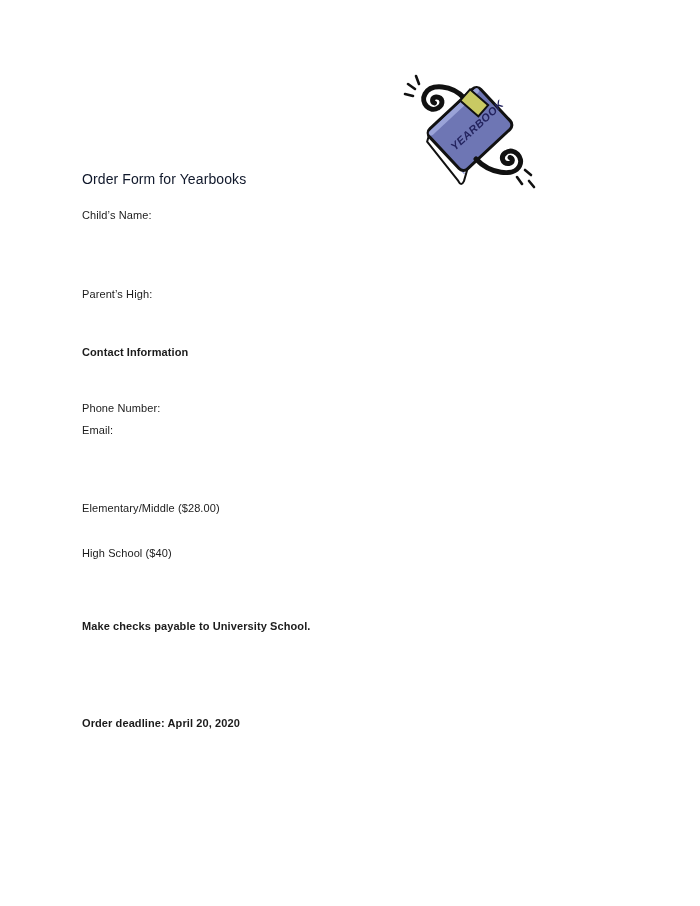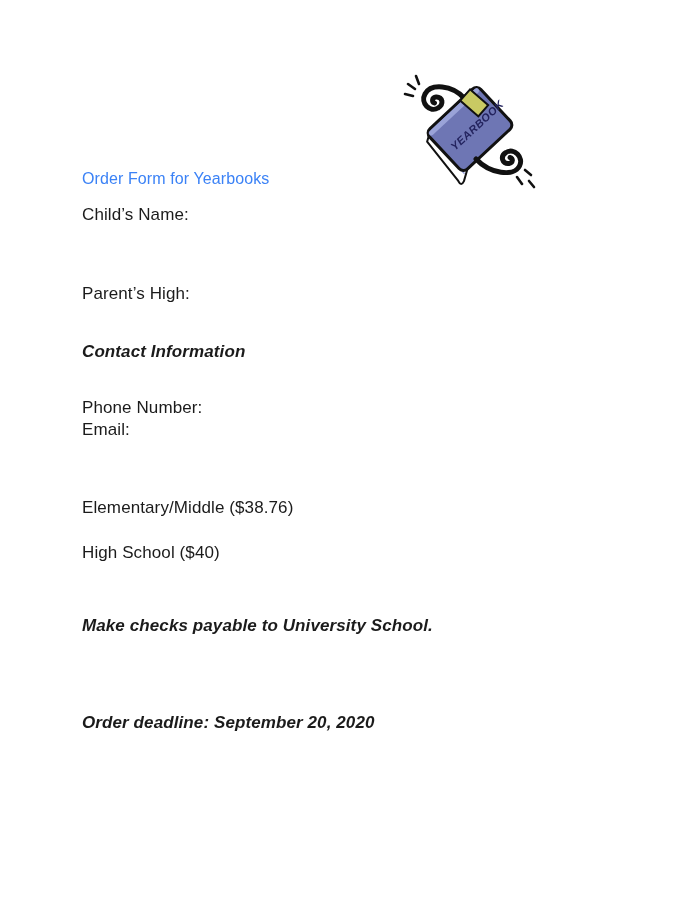--- a/index.html
+++ b/index.html
@@ -8,32 +8,32 @@
     width: 700px;
     height: 906px;
     background: #ffffff;
     overflow: hidden;
     font-family: "Liberation Sans", sans-serif;
   }
   .para {
     position: absolute;
     left: 82px;
     margin: 0;
-    font-size: 17px;
+    font-size: 11px;
     line-height: 20px;
     color: #1b1b1b;
     letter-spacing: 0.1px;
   }
   .title {
-    font-size: 16px;
+    font-size: 14px;
     line-height: 26px;
-    color: #3b82f6;
+    color: #0f172a;
     font-weight: 400;
   }
-  .bold { font-weight: 700; font-style: italic; }
+  .bold { font-weight: 700; }
   .clipart {
     position: absolute;
     left: 402px;
     top: 72px;
     width: 136px;
     height: 120px;
   }
 </style>
 </head>
 <body>
@@ -79,22 +79,22 @@
 
   <p class="para" style="top:284px">Parent’s High:</p>
 
   <p class="para bold" style="top:342px">Contact Information</p>
 
   <p class="para" style="top:398px">Phone Number:</p>
 
   <p class="para" style="top:420px">Email:</p>
 
 
-  <p class="para" style="top:498px">Elementary/Middle ($38.76)</p>
+  <p class="para" style="top:498px">Elementary/Middle ($28.00)</p>
 
   <p class="para" style="top:543px">High School ($40)</p>
 
   <p class="para bold" style="top:616px">Make checks payable to University School.</p>
 
 
-  <p class="para bold" style="top:713px">Order deadline: September 20, 2020</p>
+  <p class="para bold" style="top:713px">Order deadline: April 20, 2020</p>
 
 </div>
 
 </body></html>

